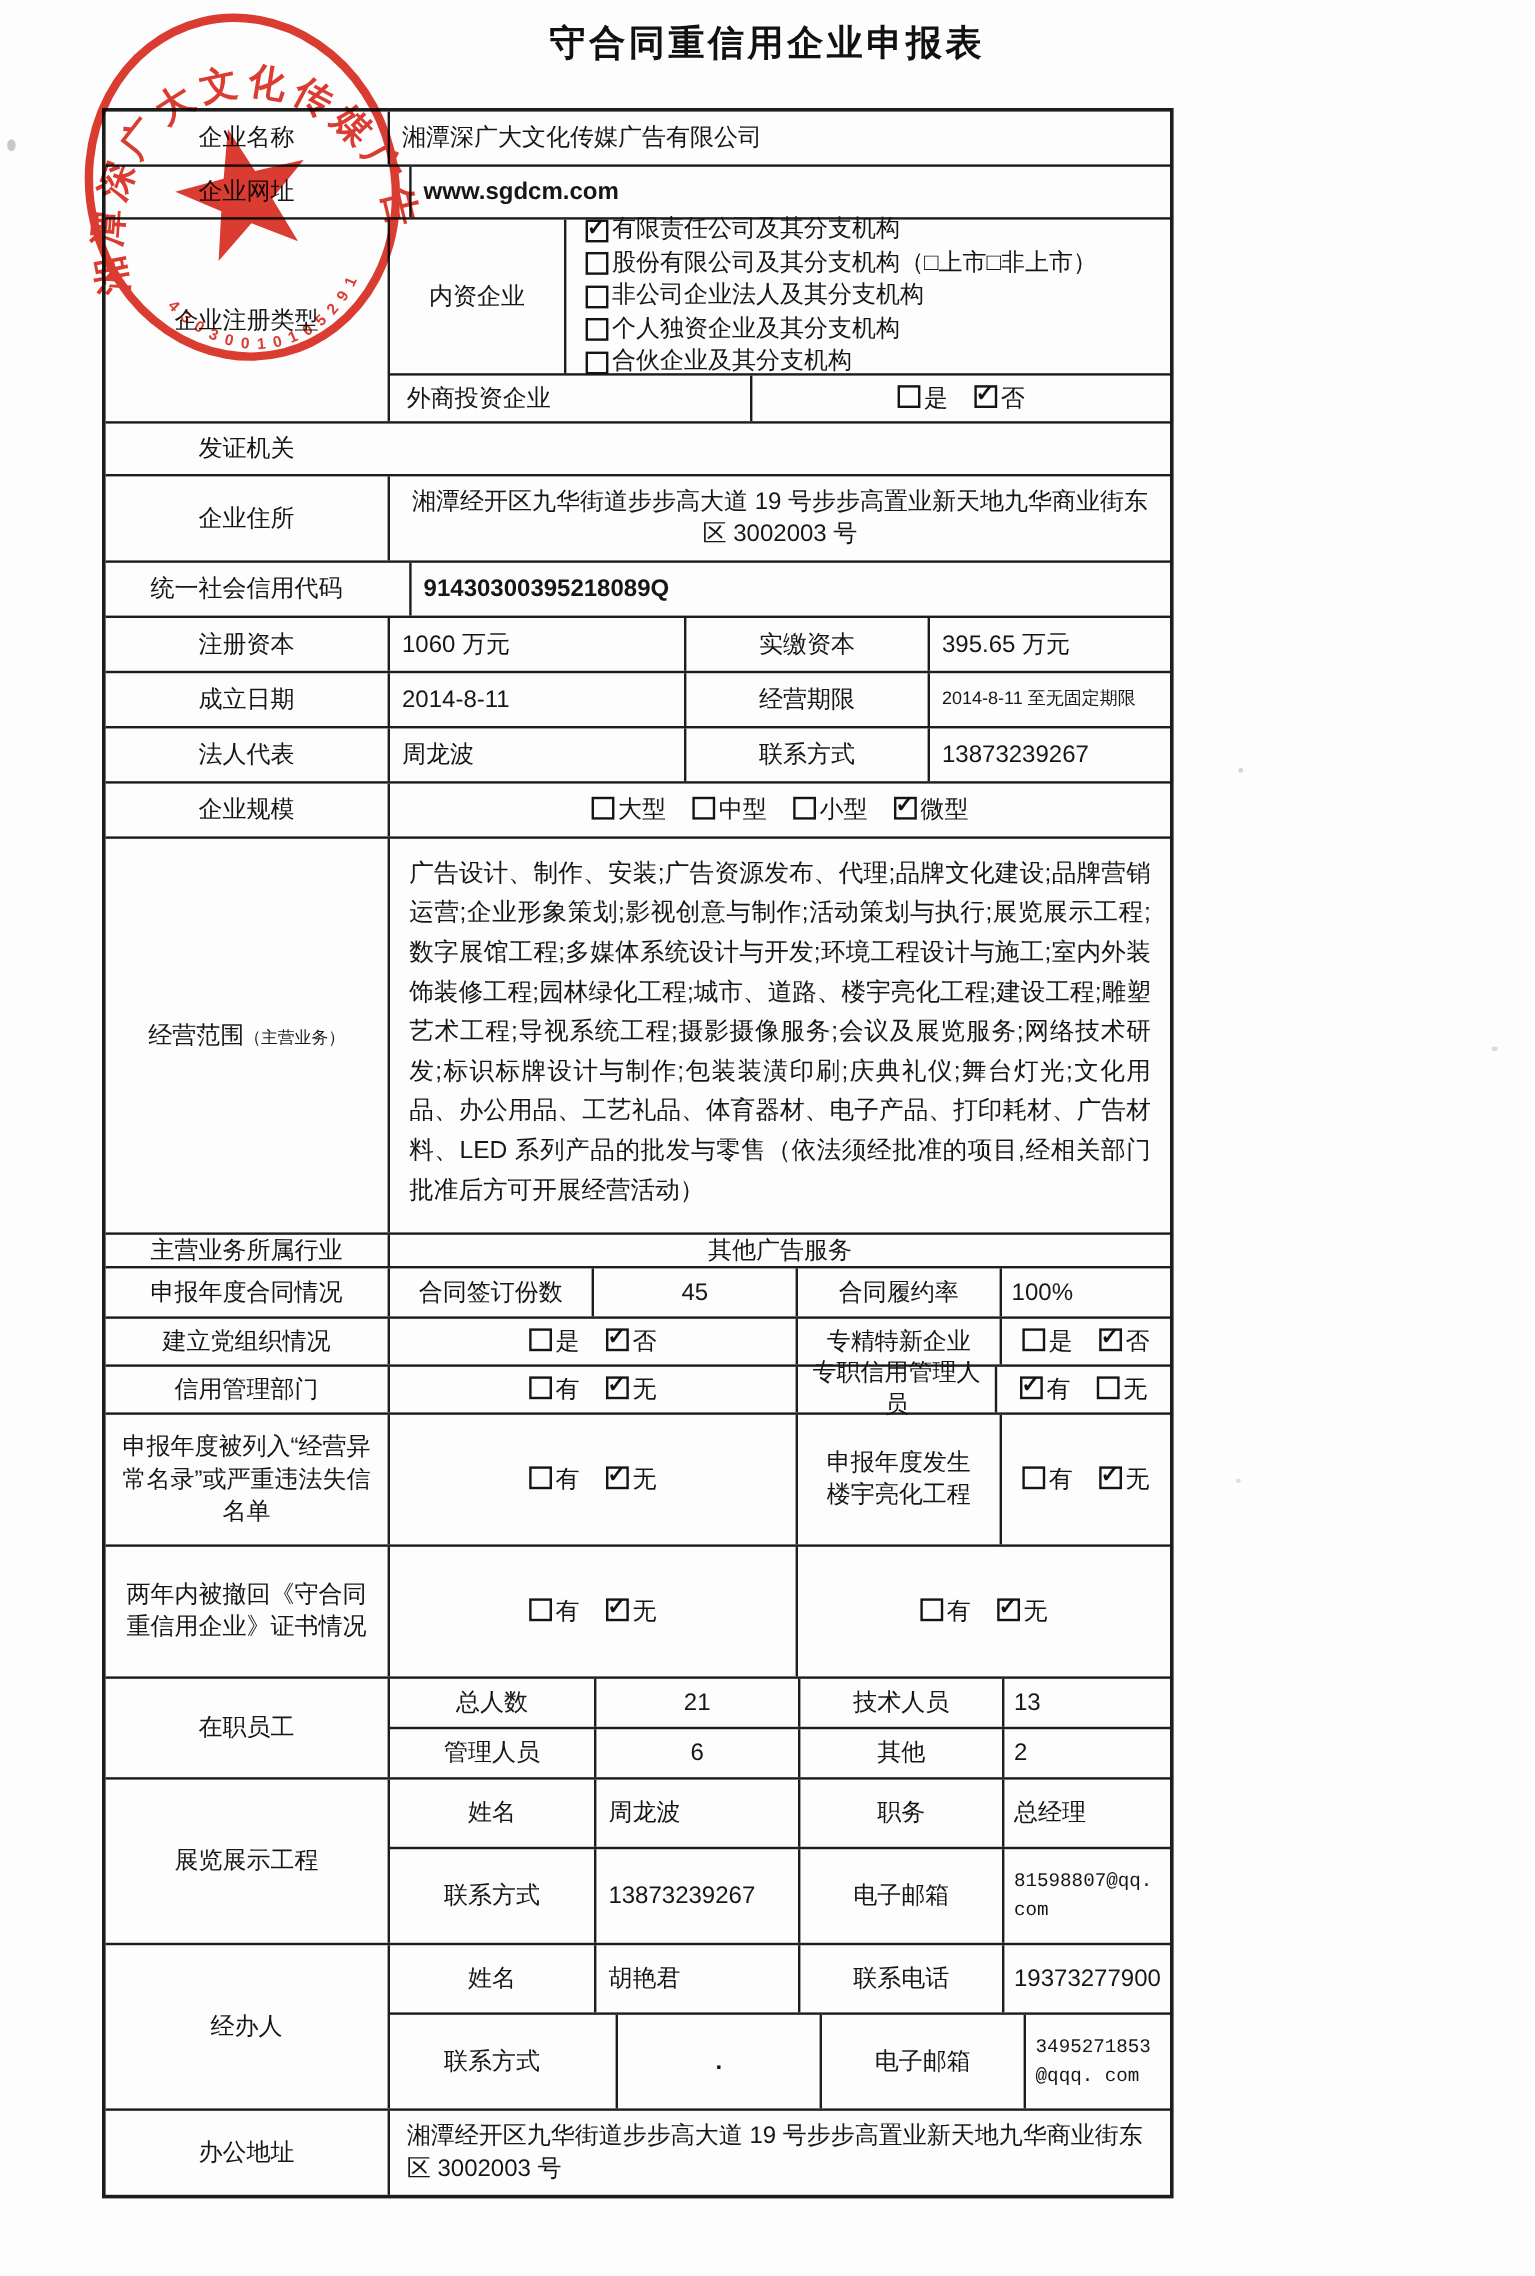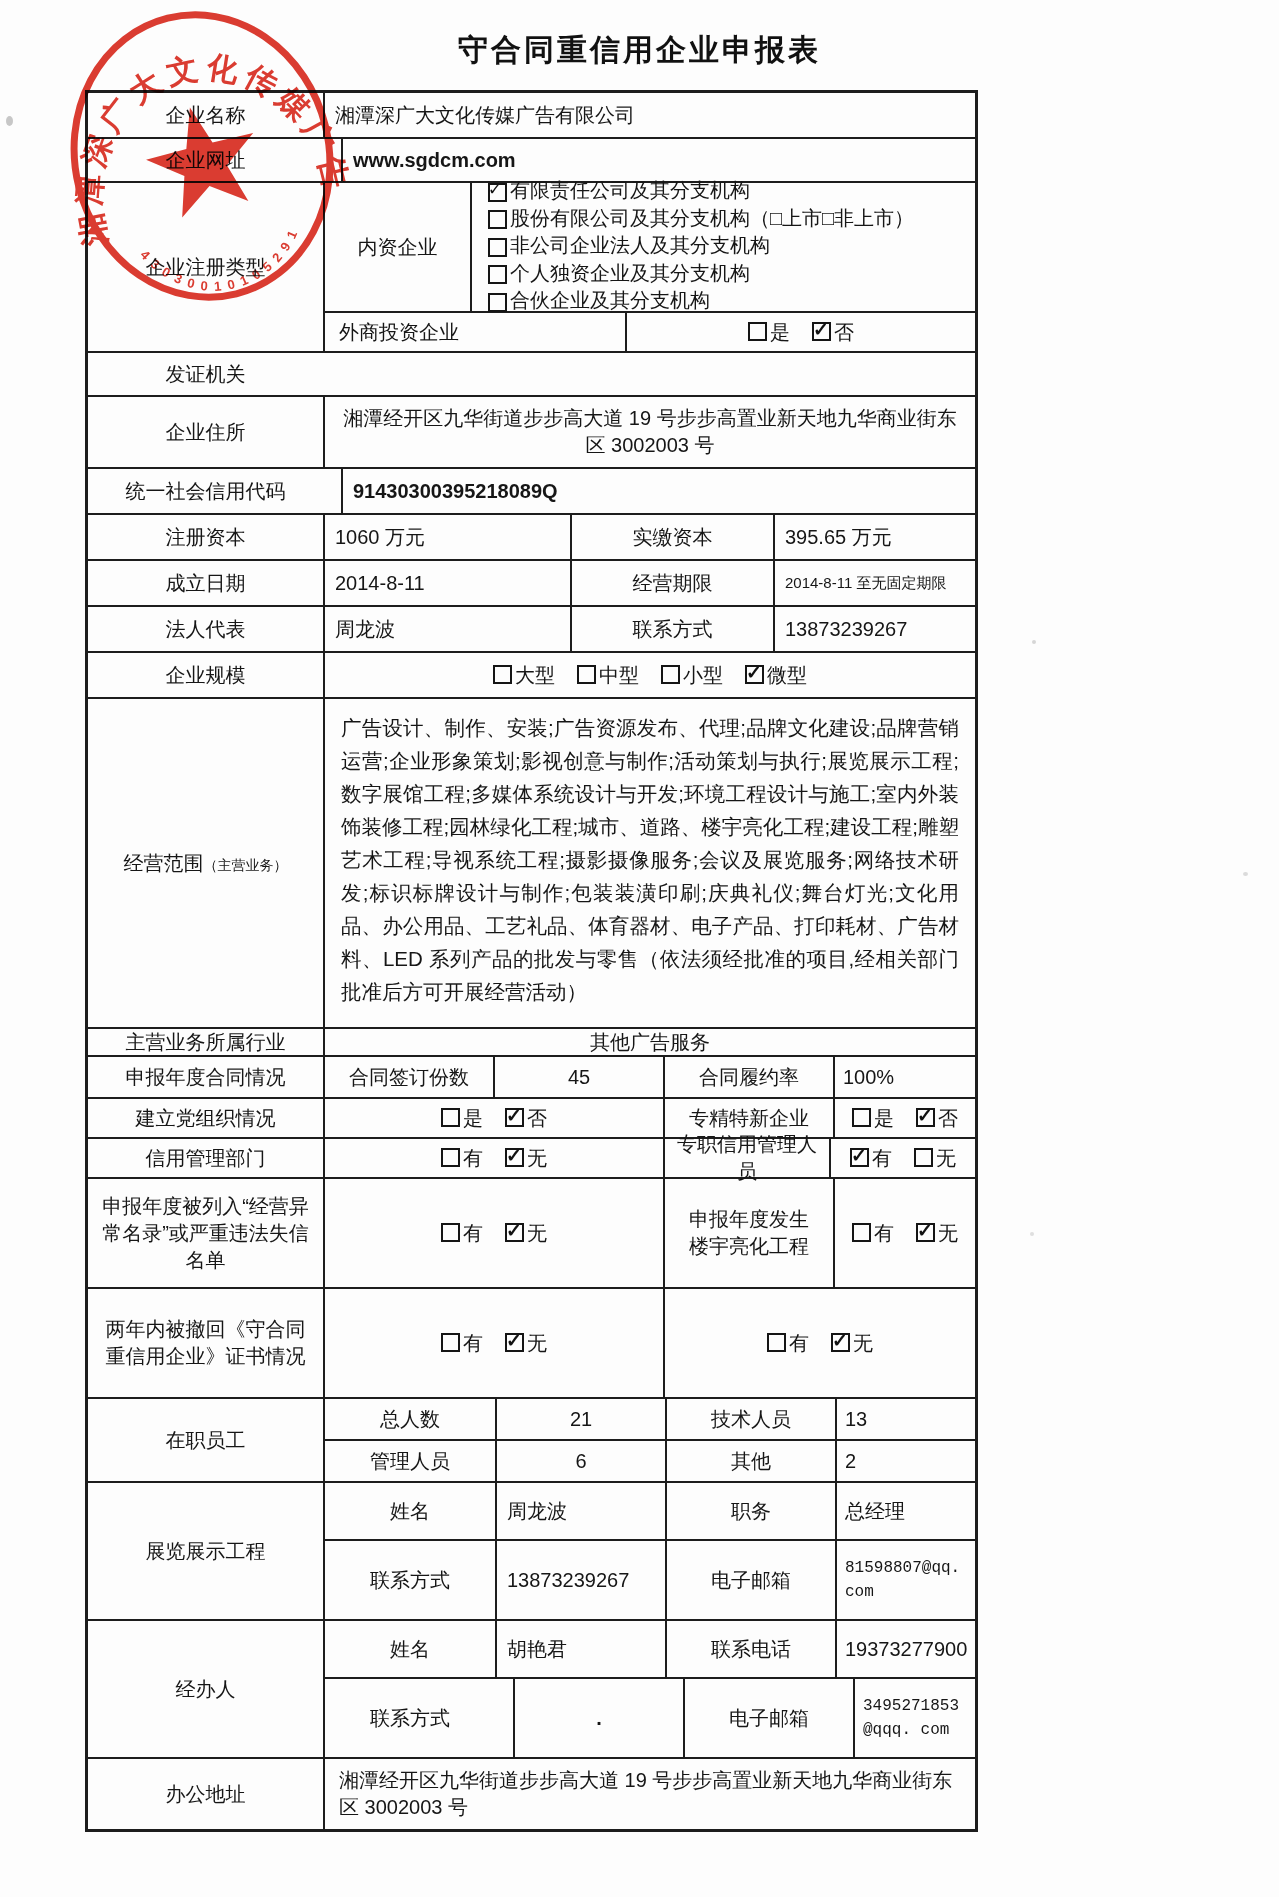--- a/index.html
+++ b/index.html
@@ -1,18 +1,18 @@
 <!DOCTYPE html>
 <html><head>
 <meta charset="utf-8">
 <style>
   html,body{margin:0;padding:0;background:#ffffff;}
   .sheet{position:relative;width:1279px;height:1897px;background:#fdfdfd;
          font-family:"Liberation Sans",sans-serif;color:#161616;overflow:hidden;}
-  .title{position:absolute;top:30px;left:0;width:1279px;text-align:center;
+  .title{position:absolute;top:16px;left:0;width:1279px;text-align:center;
          font-size:30px;font-weight:bold;letter-spacing:3px;color:#111;}
   .tbl{position:absolute;left:85px;top:90px;width:893px;border:3px solid #1d1d1d;box-sizing:border-box;background:transparent;}
   .row{display:flex;box-sizing:border-box;}
   .row + .row{border-top:2px solid #1d1d1d;}
   .c{box-sizing:border-box;display:flex;align-items:center;justify-content:center;
      text-align:center;font-size:20px;padding:0 10px;line-height:1.35;}
   .c + .c, .grp{border-left:2px solid #1d1d1d;}
   .grp{flex:1;display:flex;flex-direction:column;box-sizing:border-box;padding:0;}
   .srow{display:flex;box-sizing:border-box;}
   .srow + .srow{border-top:2px solid #1d1d1d;}
@@ -20,21 +20,21 @@
   .al{justify-content:flex-start;text-align:left;}
   .b{font-weight:bold;margin-left:18px;}
   .small{font-size:15px;}
   .mono{font-family:"Liberation Mono",monospace;font-size:16px;word-break:break-all;line-height:1.5;padding:6px 8px;}
   .cb{display:inline-block;width:15px;height:15px;border:2px solid #151515;position:relative;
       vertical-align:-2px;margin-right:3px;flex:none;box-sizing:content-box;}
   .cb.checked::after{content:"✓";position:absolute;left:-1px;top:-7px;font-size:19px;font-weight:bold;color:#111;}
   .opt{white-space:nowrap;}
   .opt + .opt{margin-left:22px;}
   .cbline{display:flex;align-items:center;text-align:left;font-size:20px;line-height:25.5px;margin:1px 0;}
-  .cblist{flex:1;display:flex;flex-direction:column;justify-content:center;align-items:flex-start;padding:4px 4px 4px 16px;box-sizing:border-box;border-left:2px solid #1d1d1d;font-family:Liberation Mono, monospace;}
+  .cblist{flex:1;display:flex;flex-direction:column;justify-content:center;align-items:flex-start;padding:4px 4px 4px 16px;box-sizing:border-box;border-left:2px solid #1d1d1d;}
   .scope-cell{display:block;flex:1;padding:12px 16px;text-align:justify;font-size:20.5px;line-height:33px;box-sizing:border-box;}
   .sub{font-size:14px;}
   .stamp{position:absolute;left:52px;top:-2px;opacity:.9;mix-blend-mode:multiply;pointer-events:none;}
   .sealTxt{fill:#d8261a;font-weight:bold;font-size:31px;letter-spacing:6px;}
   .sealNum{fill:#d8261a;font-size:13px;font-weight:bold;letter-spacing:7px;}
   .speck{position:absolute;background:#9a9a9a;border-radius:50%;}
 </style>
 </head>
 <body>
 

